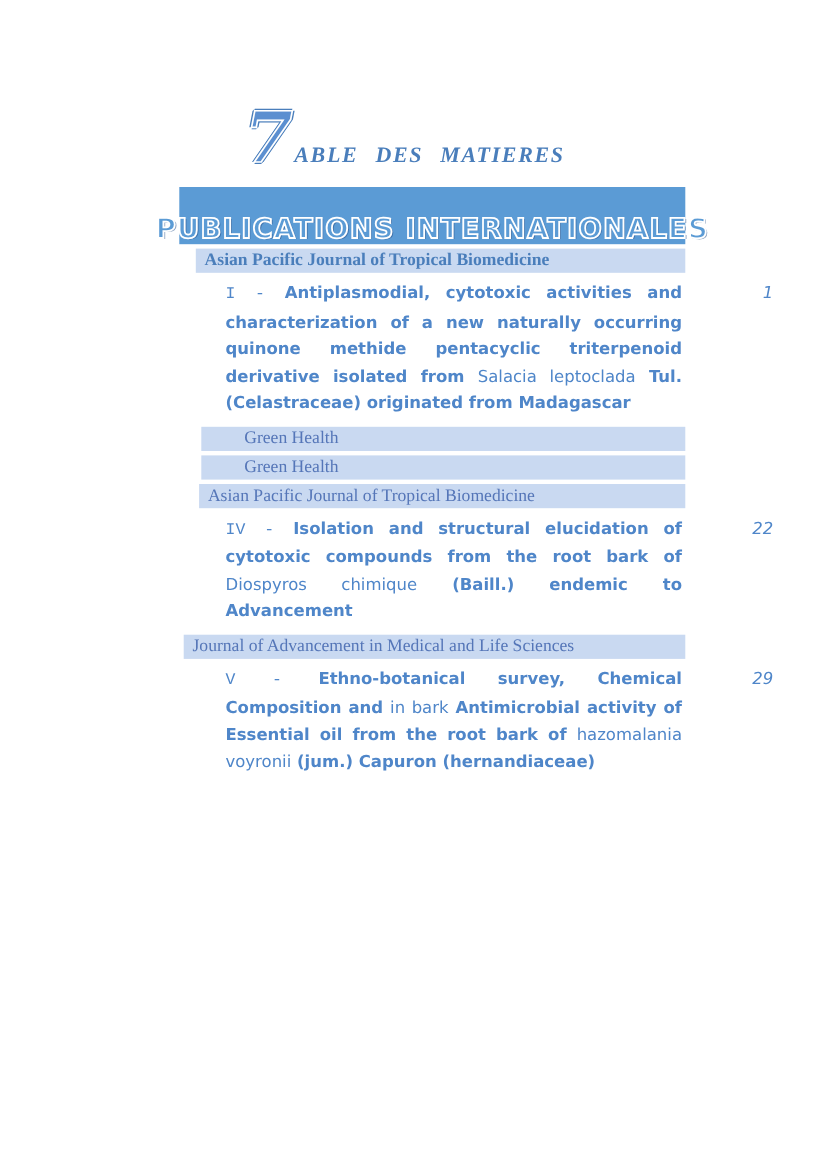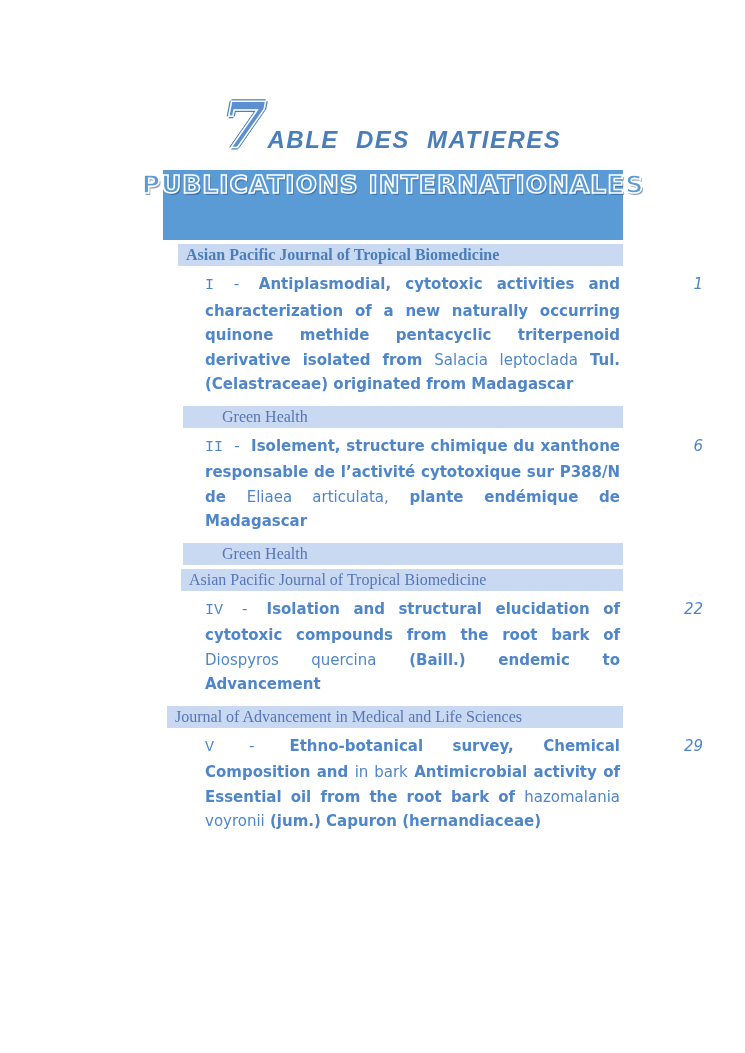--- a/index.html
+++ b/index.html
@@ -30,42 +30,42 @@
     line-height: 1;
     color: var(--accent_mid, #5b8fd0);
     -webkit-text-stroke: 1.5px #ffffff;
     text-shadow:
       2px 0 0 #4a7ebb, -2px 0 0 #4a7ebb,
       0 2px 0 #4a7ebb, 0 -2px 0 #4a7ebb,
       1px 1px 0 #4a7ebb, -1px -1px 0 #4a7ebb;
     margin-right: 1px;
   }
   .title-rest {
-    font-family: Liberation Sans, sans-serif;
+    font-family: Liberation Serif, serif;
     font-style: italic;
     font-weight: bold;
-    font-size: 24px;
+    font-size: 20px;
     letter-spacing: 1.5px;
     word-spacing: 9px;
     color: var(--title_blue, #4a7ebb);
   }
 
   
   .doc {
     position: absolute;
     left: 163px;
     top: 170px;
     width: 460px;
   }
 
   .banner {
-    height: 70px;
+    height: 52px;
     background: var(--banner_bg, #5b9bd5);
     display: flex;
-    align-items: flex-start;
+    align-items: flex-end;
     justify-content: center;
   }
   .banner span {
     font-family: "DejaVu Sans", sans-serif;
     font-weight: bold;
     font-size: 25px;
     letter-spacing: 1px;
     color: var(--banner_bg, #5b9bd5);
     -webkit-text-stroke: 1.6px #ffffff;
     text-shadow: 1.5px 1.5px 0 rgba(42, 84, 140, 0.55);
@@ -144,32 +144,28 @@
 
     <div class="band bold ind-a">Asian Pacific Journal of Tropical Biomedicine</div>
 
     <div class="entry">
       <p class="text"><span class="seg-n">I - </span><span>Antiplasmodial, cytotoxic activities and characterization of a new naturally occurring quinone methide pentacyclic triterpenoid derivative isolated from </span><span class="seg-i">Salacia leptoclada</span><span> Tul. (Celastraceae) originated from Madagascar</span></p>
       <span class="page-num">1</span>
     </div>
 
     <div class="band ind-b">Green Health</div>
 
-    <div class="entry">
-      <p class="text"><span class="seg-n">II - </span><span>Isolement, structure chimique du xanthone responsable de l’activité cytotoxique sur P388/N de </span><span class="seg-i">Eliaea articulata,</span><span> plante endémique de Madagascar</span></p>
-      <span class="page-num">6</span>
-    </div>
 
     <div class="band ind-b">Green Health</div>
 
 
     <div class="band ind-c">Asian Pacific Journal of Tropical Biomedicine</div>
 
     <div class="entry">
-      <p class="text"><span class="seg-n">IV - </span><span>Isolation and structural elucidation of cytotoxic compounds from the root bark of </span><span class="seg-i">Diospyros quercina</span><span> (Baill.) endemic to Advancement</span></p>
+      <p class="text"><span class="seg-n">IV - </span><span>Isolation and structural elucidation of cytotoxic compounds from the root bark of </span><span class="seg-i">Diospyros chimique</span><span> (Baill.) endemic to Advancement</span></p>
       <span class="page-num">22</span>
     </div>
 
     <div class="band ind-d">Journal of Advancement in Medical and Life Sciences</div>
 
     <div class="entry">
       <p class="text"><span class="seg-n">V - </span><span>Ethno-botanical survey, Chemical Composition and </span><span class="seg-i">in bark</span><span> Antimicrobial activity of Essential oil from the root bark of </span><span class="seg-i">hazomalania voyronii</span><span> (jum.) Capuron (hernandiaceae)</span></p>
       <span class="page-num">29</span>
     </div>
 

